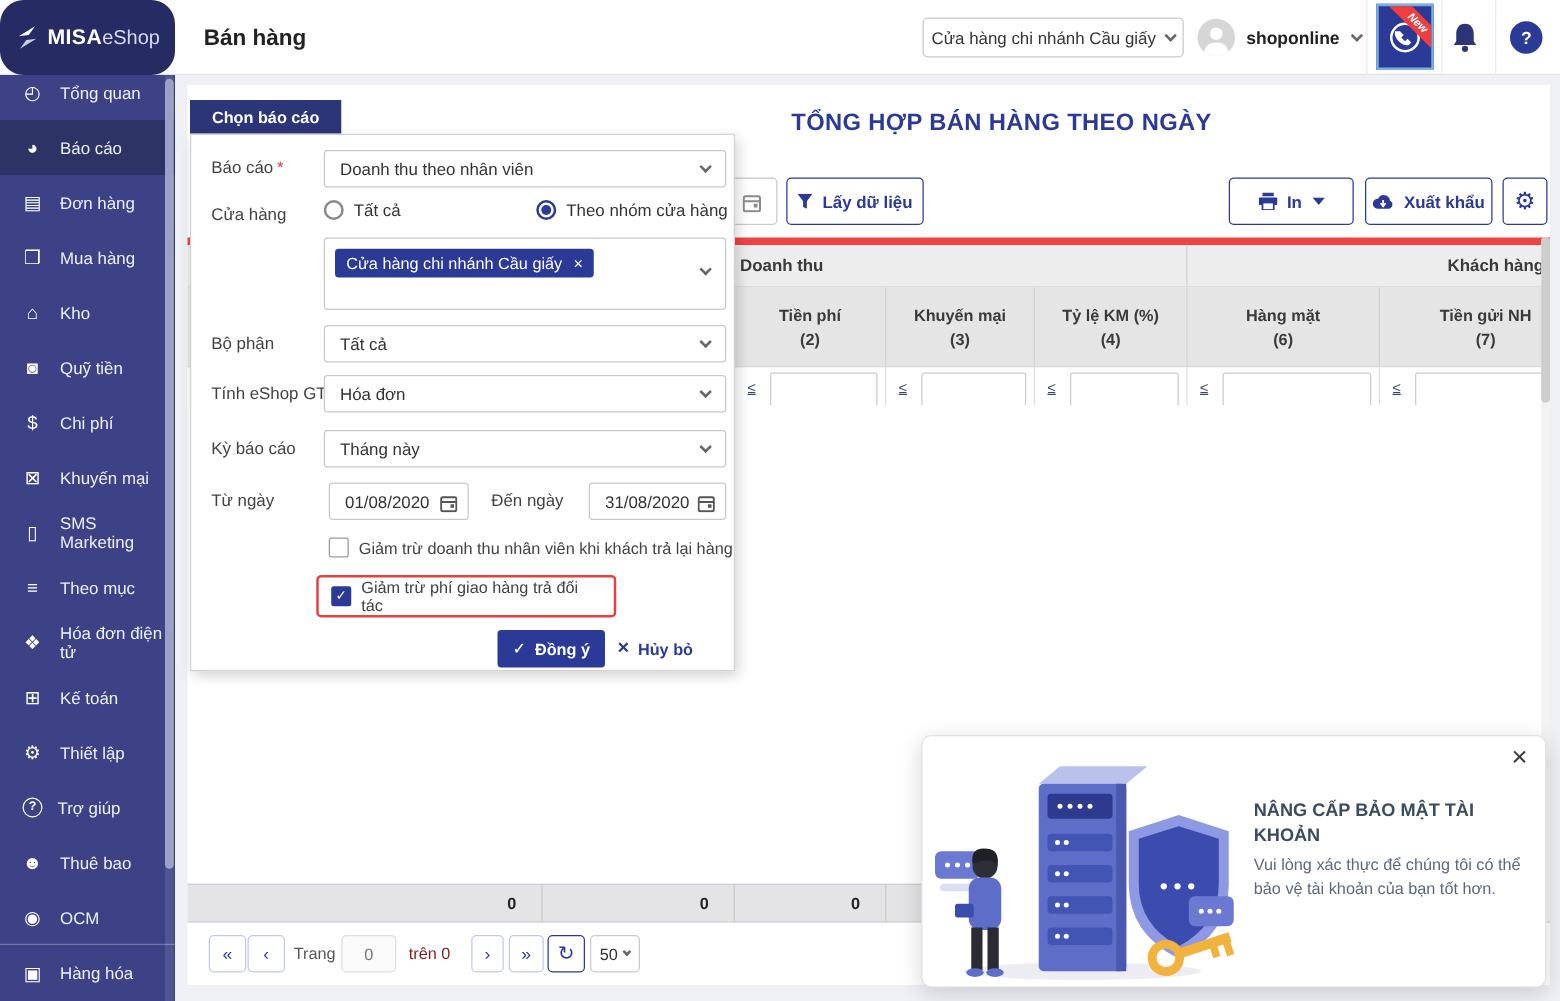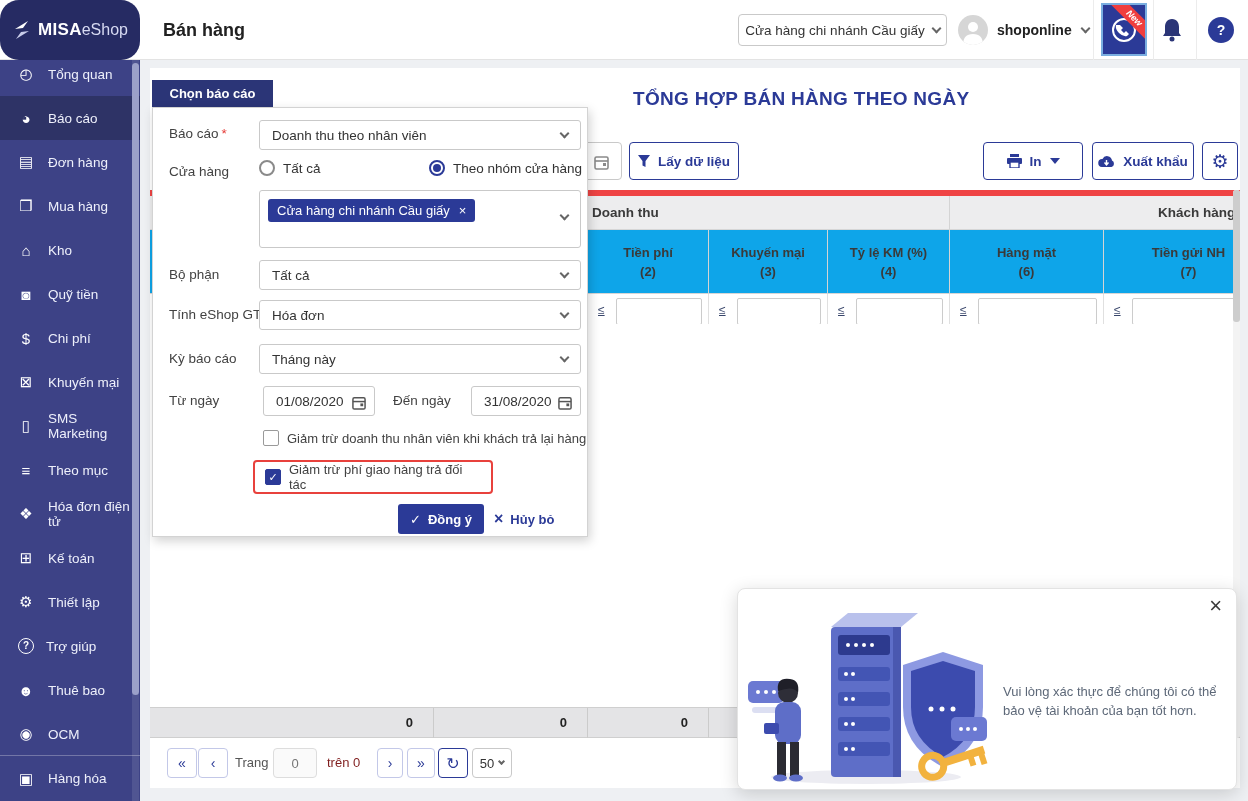--- a/index.html
+++ b/index.html
@@ -42,21 +42,21 @@
   .date-frag svg { position:absolute; right:12px; top:11px; }
   .btn-fetch { position:absolute; left:479px; top:74px; width:110px; height:38px; }
   .btn-print { position:absolute; left:833px; top:74px; width:100px; height:38px; }
   .btn-export { position:absolute; left:942px; top:74px; width:102px; height:38px; }
   .btn-gear { position:absolute; left:1052px; top:74px; width:36px; height:38px; font-size:19px; }
 
   
   .tbl { position:absolute; left:0; top:122px; width:1090px; height:134px; overflow:hidden; border-top:6px solid #ef4444; }
   .grp-row { position:absolute; left:0; top:0; width:1090px; height:34px; background:#ededee; border-bottom:1px solid #d6d6d6; }
   .grp-label { position:absolute; top:0; line-height:34px; font-size:13.5px; font-weight:bold; color:#3a3a3a; white-space:nowrap; }
-  .hdr-row { position:absolute; left:0; top:34px; width:1090px; height:64px; background:#0ea5e9; border-bottom:1px solid #d6d6d6; }
+  .hdr-row { position:absolute; left:0; top:34px; width:1090px; height:64px; background:#e5e5e5; border-bottom:1px solid #d6d6d6; }
   .hdr-cell { position:absolute; top:0; height:64px; border-left:1px solid #d4d4d4; display:flex; flex-direction:column; align-items:center; justify-content:center; font-size:13px; font-weight:bold; color:#3a3a3a; line-height:1.5; }
   .flt-row { position:absolute; left:0; top:98px; width:1090px; height:36px; background:#fff; border-bottom:1px solid #e3e3e3; }
   .flt-cell { position:absolute; top:0; height:36px; border-left:1px solid #e0e0e0; }
   .flt-op { position:absolute; left:10px; top:9px; font-size:12px; color:#39466b; text-decoration:underline; cursor:pointer; }
   .flt-input { position:absolute; left:28px; right:6px; top:4px; height:27px; border:1px solid #ccc; border-radius:2px; background:#fff; font-size:12px; padding:0 4px; }
   .vline { position:absolute; top:0; width:1px; height:34px; background:#d4d4d4; }
 
   .totals { position:absolute; left:0; top:639px; width:1090px; height:31px; background:#e4e4e6; border-top:1px solid #cfcfcf; border-bottom:1px solid #cfcfcf; }
   .tot-cell { position:absolute; top:0; height:30px; line-height:30px; text-align:right; padding-right:20px; font-size:13px; font-weight:bold; color:#222; border-left:1px solid #cbcbcb; }
   .tot-cell.first { border-left:none; }
@@ -487,14 +487,15 @@
     <circle cx="42" cy="96" r="10" fill="#2e2e38"></circle>
     <path d="M32 94 Q30 80 44 82 Q54 83 52 96 Q48 88 32 94 Z" fill="#1f1f28"></path>
     <rect x="29" y="105" width="26" height="42" rx="9" fill="#5e6ec8"></rect>
     <rect x="31" y="145" width="9" height="34" fill="#2b2b33"></rect>
     <rect x="44" y="145" width="9" height="34" fill="#2b2b33"></rect>
     <ellipse cx="34" cy="181" rx="7" ry="3.5" fill="#5e6ec8"></ellipse>
       <ellipse cx="50" cy="181" rx="7" ry="3.5" fill="#5e6ec8"></ellipse>
     <rect x="18" y="126" width="15" height="11" rx="2" fill="#3c4bae"></rect>
   </svg>
   <span class="popup-close">×</span>
+  <div class="popup-title">NÂNG CẤP BẢO MẬT TÀI KHOẢN</div>
   <div class="popup-body">Vui lòng xác thực để chúng tôi có thể bảo vệ tài khoản của bạn tốt hơn.</div>
 </div>
 
 </body></html>

